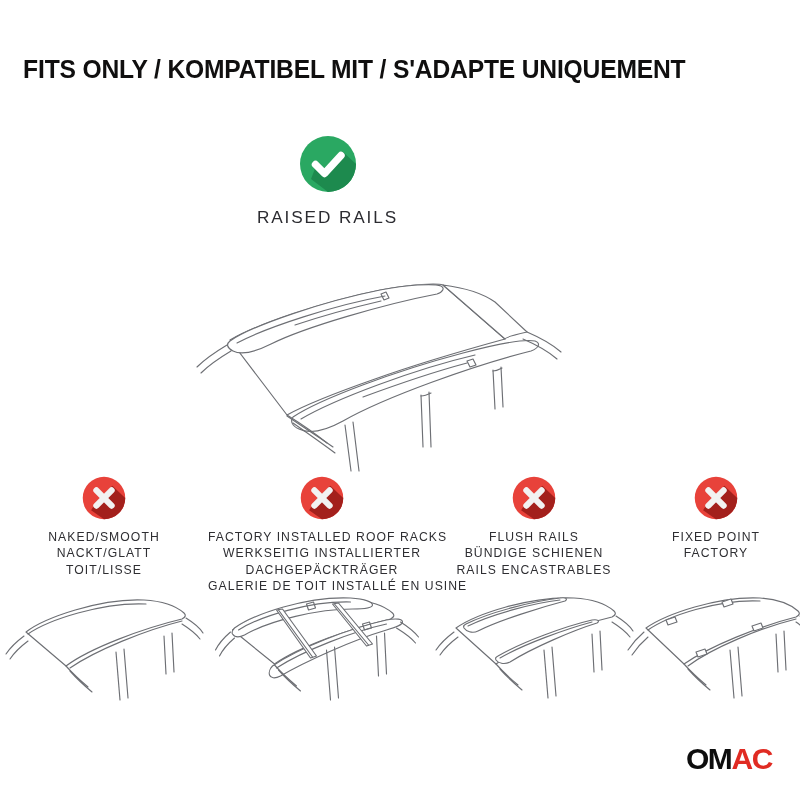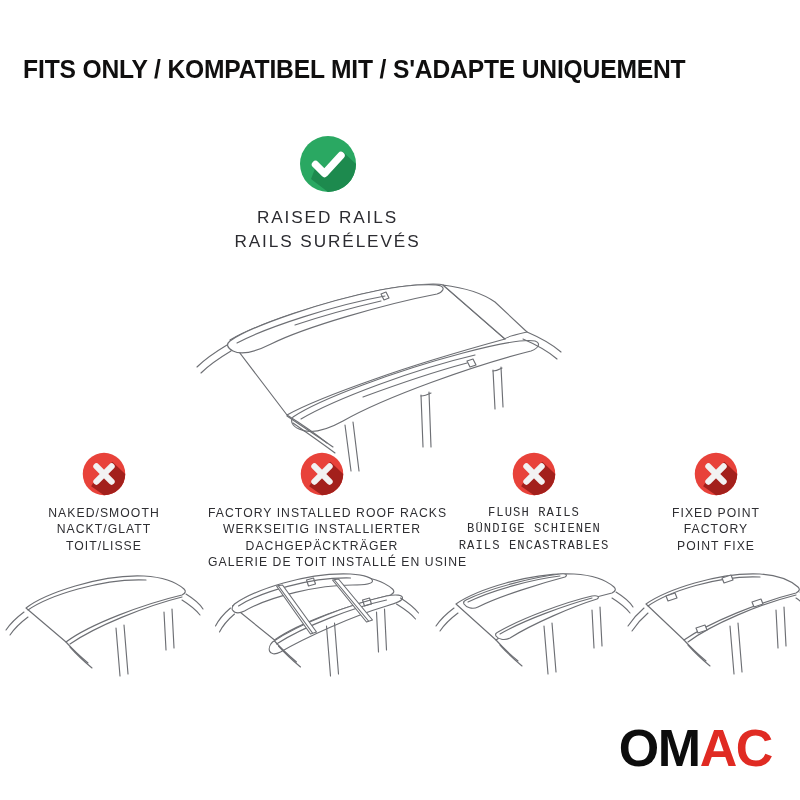--- a/index.html
+++ b/index.html
@@ -69,33 +69,33 @@
     top: 140px;
     width: 800px;
     height: 200px;
     pointer-events: none;
   }
 
   
   .reject-row {
     position: absolute;
     left: 0;
-    top: 452px;
+    top: 476px;
     width: 700px;
     height: 250px;
     display: flex;
   }
   .reject-col {
     position: relative;
     flex: 0 0 auto;
     text-align: center;
   }
   .col-w1 { width: 208px; }
   .col-w2 { width: 228px; }
-  .col-w3 { width: 196px; font-family: Liberation Mono, monospace; }
+  .col-w3 { width: 196px; }
   .col-w4 { width: 168px; }
 
   .reject-labels {
     margin-top: 9px;
     line-height: 1.34;
   }
   .reject-labels .ln {
     display: block;
     font-size: 12.2px;
     font-weight: 400;
@@ -115,21 +115,21 @@
   .art-b { top: 104px; }
   .art-c { top: 100px; }
   .art-d { top: 100px; }
 
   
   .logo {
     position: absolute;
     right: 28px;
     bottom: 26px;
     font-family: "Liberation Sans Narrow", "Liberation Sans", sans-serif;
-    font-size: 52px;
+    font-size: 30px;
     font-weight: 700;
     letter-spacing: -1.4px;
     line-height: 1;
     white-space: nowrap;
   }
   .logo .dark { color: #0d0d0d; }
   .logo .accent { color: #e02b23; }
 
   .stroke-art path,
   .stroke-art line,
@@ -153,21 +153,20 @@
 <div class="hero">
 
   <svg class="badge" width="58" height="58" viewBox="0 0 58 58">
     <circle cx="29" cy="29" r="28" fill="#2aa862"></circle>
     <path d="M29 57 A28 28 0 0 0 57 29 L43 16 L25 38 L17 31 L12 44 Z" fill="#1d8a4e"></path>
     <path d="M16.5 29.5 L25.5 38.5 L42 20.5" fill="none" stroke="#ffffff" stroke-width="7.4" stroke-linecap="round" stroke-linejoin="round"></path>
   </svg>
 
   <div class="hero-labels">
     <span class="ln">RAISED RAILS</span>
-    <span class="ln">RAILS SURÉLEVÉS</span>
   </div>
 
   <div class="hero-art">
     <svg class="stroke-art" width="450" height="200" viewBox="0 0 450 200" style="position:absolute;left:175px;top:0;">
 
       <path class="fillwhite" d="M55 65 C80 50 150 26 206 15 C238 9 262 8 268 10
                L330 64 C330 64 250 86 200 104 C160 118 130 130 112 140
                L55 65 Z"></path>
 
       <path class="fillwhite" d="M268 10 C292 13 310 20 320 27 L352 57
@@ -326,21 +325,20 @@
 
   <div class="reject-col col-w4">
     <svg class="badge" width="44" height="44" viewBox="0 0 58 58">
       <circle cx="29" cy="29" r="28" fill="#e8423a"></circle>
       <path d="M29 57 A28 28 0 0 0 57 29 L40 13 L20 33 L12 45 Z" fill="#a3201c"></path>
       <path d="M19 19 L39 39 M39 19 L19 39" fill="none" stroke="#f2f2f2" stroke-width="8.2" stroke-linecap="round"></path>
     </svg>
     <div class="reject-labels">
       <span class="ln">FIXED POINT</span>
       <span class="ln">FACTORY</span>
-      <span class="ln">POINT FIXE</span>
     </div>
     <div class="reject-art art-d">
       <svg class="stroke-art" width="180" height="130" viewBox="0 0 180 130">
         <path class="fillwhite" d="M20 52 C40 38 92 20 134 22 C150 23 164 28 172 35
                  C174 37 174 39 170 41 C134 50 84 70 58 88 L20 52 Z"></path>
         <path d="M22 54 C42 40 92 23 134 25"></path>
         <path d="M170 43 C134 52 86 72 62 90"></path>
 
         <path class="fillwhite" d="M40 44 l9 -3 l2 5 l-9 3 z"></path>
         <path class="fillwhite" d="M96 26 l9 -3 l2 5 l-9 3 z"></path>

